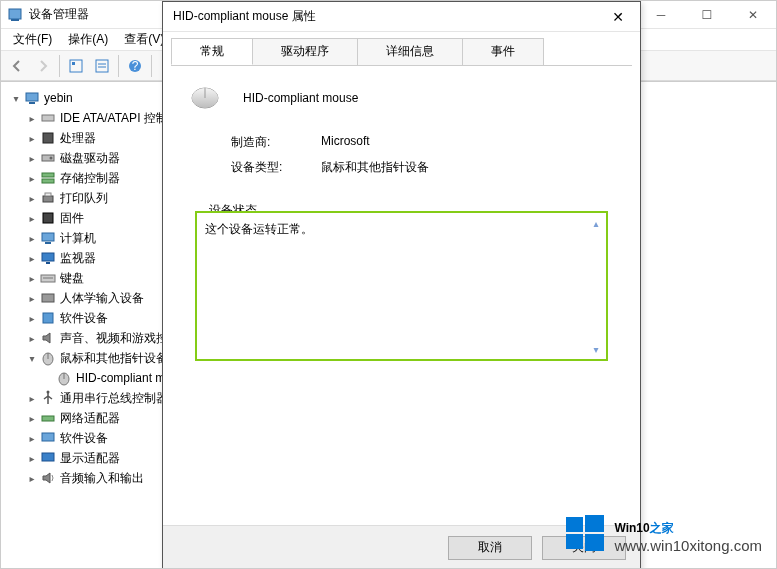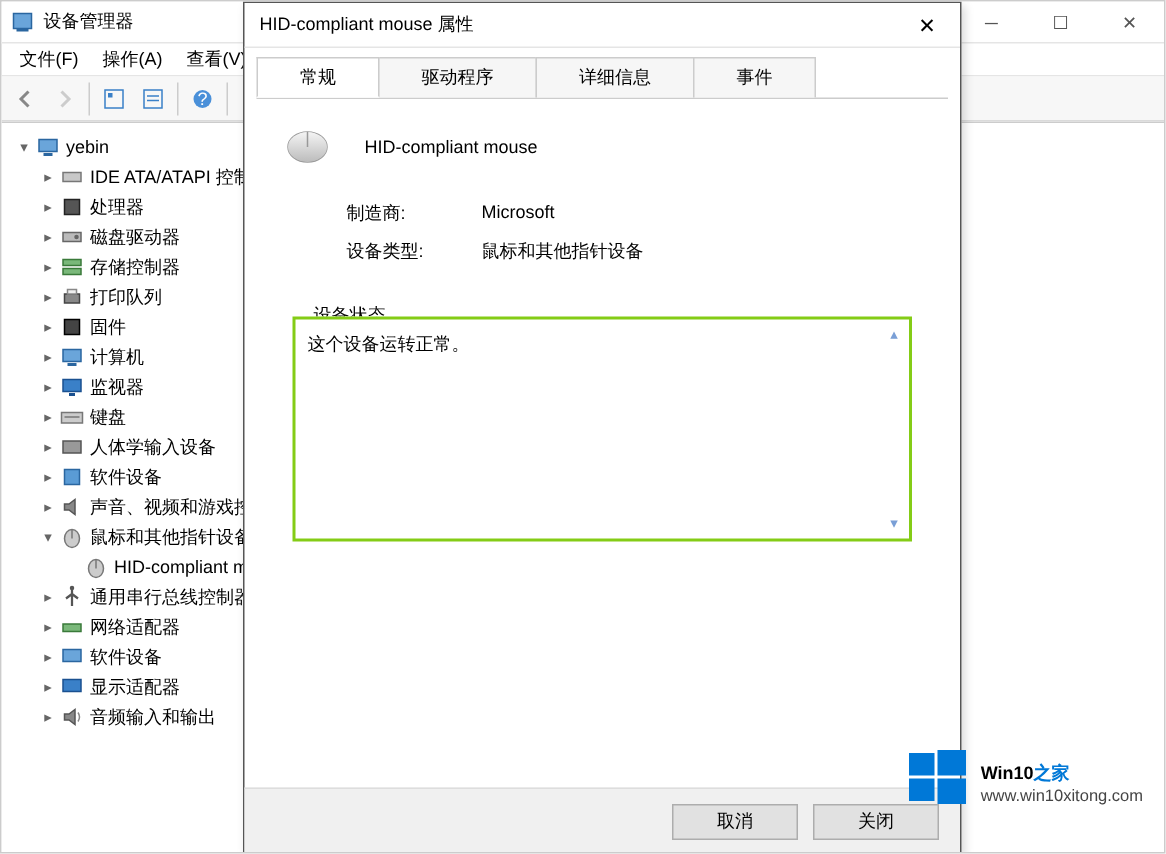--- a/index.html
+++ b/index.html
@@ -34,24 +34,24 @@
 .info-row{display:flex;margin:8px 0 8px 46px}
 .info-label{width:90px}
 .status-box{margin:18px 10px 0 10px}
 .status-legend{position:relative;top:8px;left:10px;background:#fff;padding:0 4px;display:inline-block}
 .status-text{border:2px solid #84cc16;padding:8px;height:150px;position:relative;background:#fff}
 .mini-scroll{position:absolute;right:2px;top:2px;bottom:2px;width:16px;display:flex;flex-direction:column;justify-content:space-between}
 .mini-scroll .arr{width:16px;height:16px;display:flex;align-items:center;justify-content:center;color:#7a9fd6;font-size:10px}
 .dlg-footer{position:absolute;left:0;right:0;bottom:0;height:44px;background:#f0f0f0;border-top:1px solid #ddd;display:flex;align-items:center;justify-content:flex-end;padding:0 14px;gap:10px}
 .dbtn{min-width:84px;height:24px;border:1px solid #adadad;background:#e1e1e1;display:flex;align-items:center;justify-content:center}
 
-.wm{position:absolute;right:14px;bottom:30px;display:flex;align-items:center;gap:10px;z-index:10}
+.wm{position:absolute;right:14px;bottom:14px;display:flex;align-items:center;gap:10px;z-index:10}
 .wm-logo{width:38px;height:38px}
 .wm-txt .t{font-size:20px;font-weight:bold;color:#1b1b1b}
-.wm-txt .u{font-size:11px;color:#444}
+.wm-txt .u{font-size:15px;color:#444}
 
 .ico-arrow svg,.nico svg,.tb-btn svg,.mouse-ico svg,.wm-logo svg{display:block}
 </style>
 </head>
 <body>
 
 <div class="dm-titlebar">
   <span class="ico">
     <svg width="16" height="16">
         <rect x="2" y="2" width="12" height="10" fill="#6aa5da" stroke="#2a66a0"></rect>

